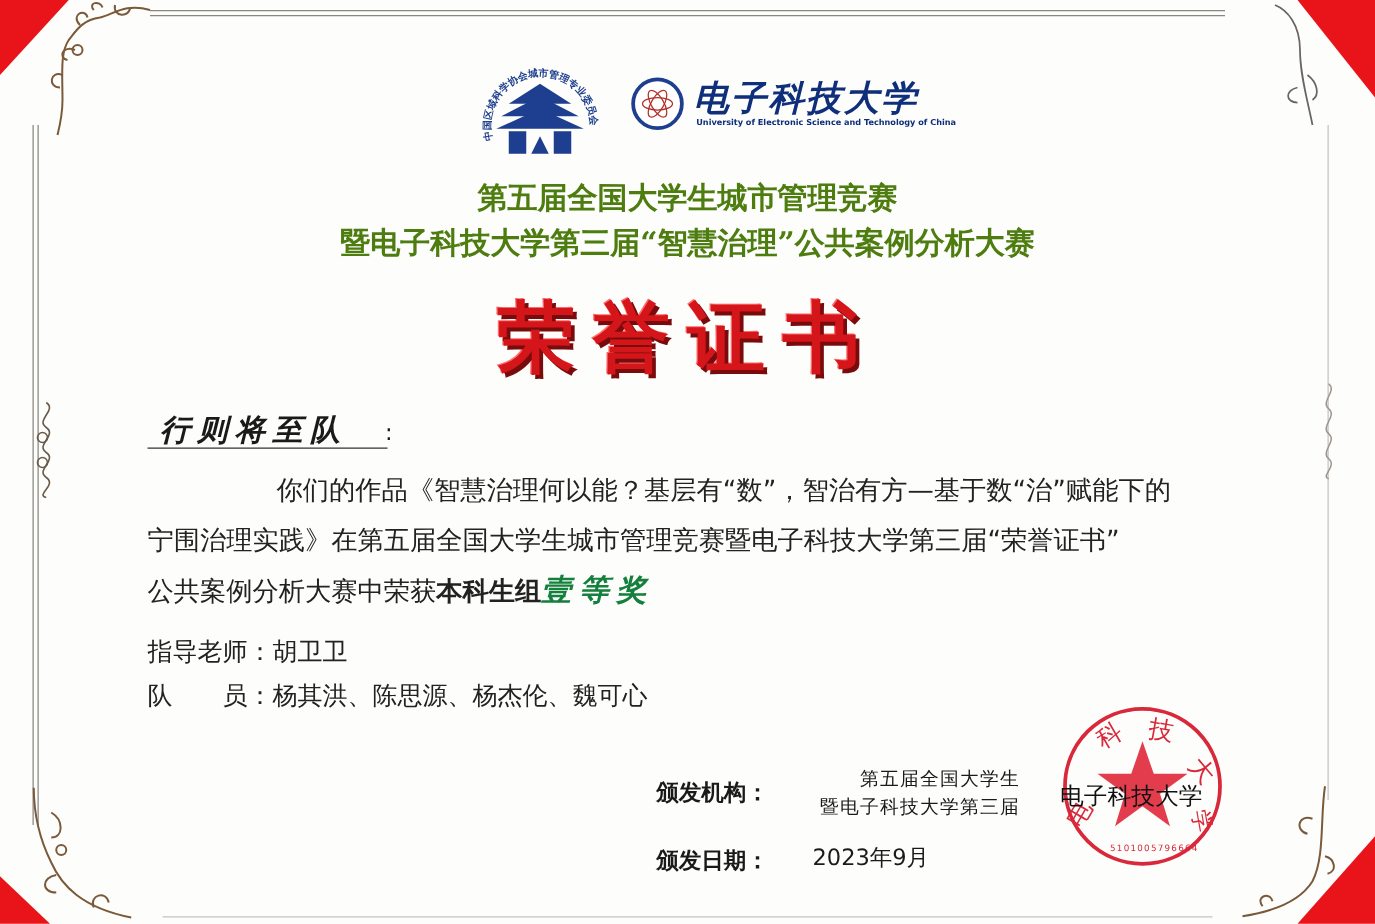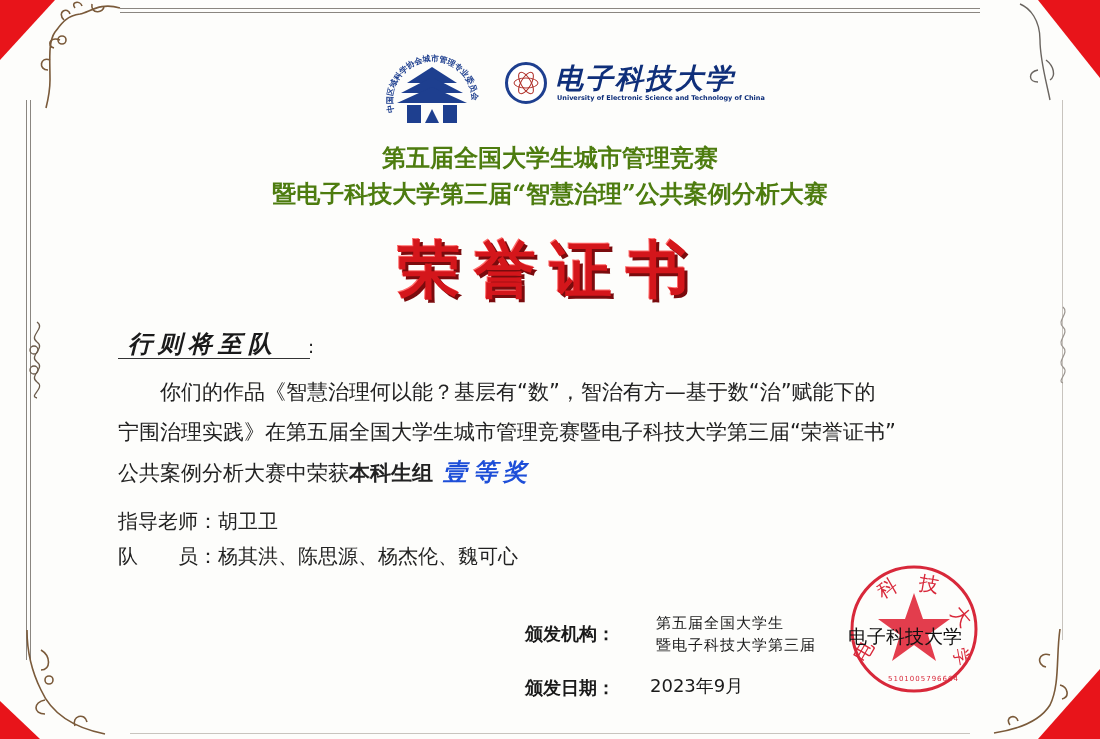--- a/index.html
+++ b/index.html
@@ -19,27 +19,27 @@
   .logo-left { left:385px; top:45px; width:95px; height:90px; }
   .logo-right-seal { left:505px; top:62px; width:42px; height:42px; border-radius:50%; border:3px solid #1e3f8f; box-sizing:border-box; background:#fff; display:flex; align-items:center; justify-content:center; }
   .logo-right-name { left:555px; top:60px; font-family:"DejaVu Serif",serif; font-size:28px; font-weight:bold; color:#0f2f7a; letter-spacing:2px; font-style:italic; }
   .logo-right-en { left:557px; top:94px; font-size:6.5px; color:#0f2f7a; font-weight:bold; }
   .title-line { left:0; width:1100px; text-align:center; font-family:"DejaVu Serif","Liberation Serif",serif; font-weight:bold; font-size:24px; color:#4d7c0f; }
   .big-title { left:0; width:1100px; top:228px; text-align:center; font-size:62px; font-weight:900; color:#d4161b; letter-spacing:14px; text-shadow:3px 3px 0 #7a0b0d, -1px -1px 0 #ff6a6a; font-family:"DejaVu Sans",sans-serif; }
   .team { left:128px; top:328px; font-family:"DejaVu Serif",serif; font-style:italic; font-size:24px; font-weight:bold; color:#1a1a1a; letter-spacing:6px; }
   .team-underline { left:118px; top:358px; width:192px; border-top:1.5px solid #333; }
   .team-colon { left:308px; top:336px; font-size:18px; }
   .body-text { left:118px; top:372px; width:880px; font-size:21px; line-height:40px; color:#222; }
-  .body-text .indent { padding-left:42px; }
+  .body-text .indent { padding-left:42px;text-align:center; }
   .bold { font-weight:bold; }
-  .award { font-family:"DejaVu Serif",serif; font-style:italic; color:#1d4ed8; font-size:24px; font-weight:bold; letter-spacing:6px; margin-left:10px; }
+  .award { font-family:"DejaVu Serif",serif; font-style:italic; color:#15803d; font-size:24px; font-weight:bold; letter-spacing:6px; margin-left:0; }
   .row { left:118px; font-size:20px; color:#222; }
   .lbl { font-weight:normal;text-align:right; }
   .issuer-lbl { left:525px; top:622px; font-size:18px; font-weight:bold; }
-  .issuer-val { left:656px; top:612px; font-size:15px; line-height:22px; text-align:left; letter-spacing:1px; }
+  .issuer-val { left:656px; top:612px; font-size:15px; line-height:22px; text-align:right; letter-spacing:1px; }
   .issuer-univ { left:848px; top:624px; font-size:19px; color:#111; z-index:3; }
   .date-lbl { left:525px; top:676px; font-size:18px; font-weight:bold; }
   .date-val { left:650px; top:674px; font-size:18px; }
   .stamp { left:848px; top:563px; width:132px; height:132px; z-index:2; }
 </style>
 </head>
 <body>
 
 <div class="ribbon rb-tl"></div>
 <div class="ribbon rb-tr"></div>

